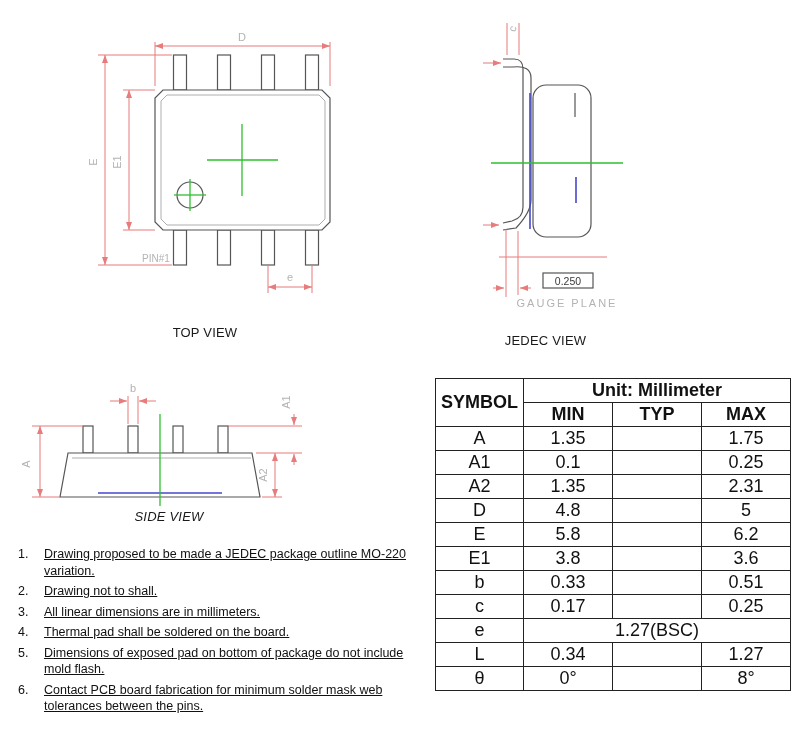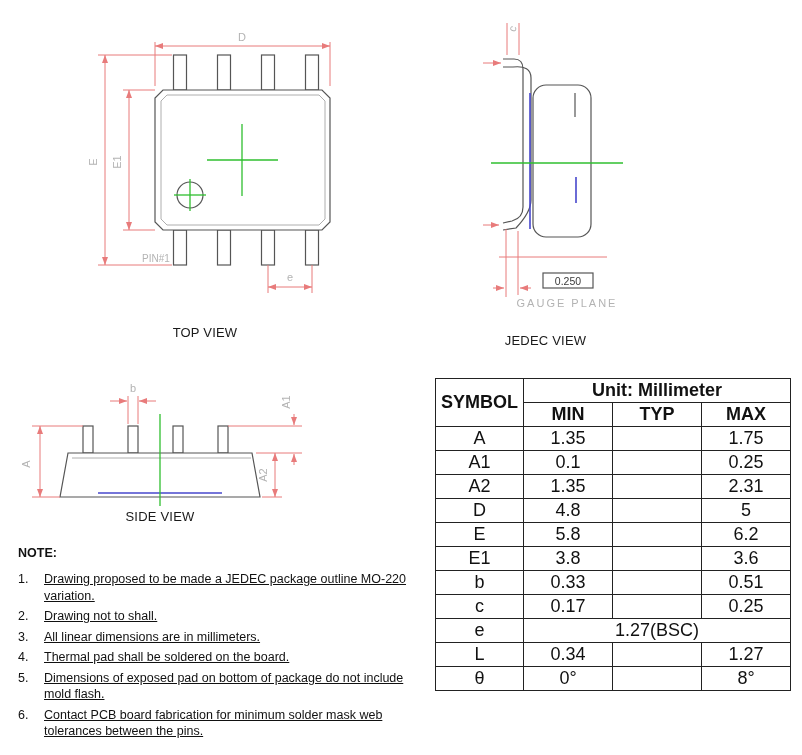--- a/index.html
+++ b/index.html
@@ -212,21 +212,21 @@
     <path class="dim" d="M30,48 V119" marker-start="url(#ar3)" marker-end="url(#ar3)"></path>
   </g>
   <text class="dim-label" transform="rotate(-90 20 86)" x="20" y="86" text-anchor="middle">A</text>
 
   <g>
     <path class="dim" d="M252,119 H272"></path>
     <path class="dim" d="M265,75 V119" marker-start="url(#ar3)" marker-end="url(#ar3)"></path>
   </g>
   <text class="dim-label" transform="rotate(-90 257 97)" x="257" y="97" text-anchor="middle">A2</text>
 </svg>
-<div class="view-title" style="left:95px; top:509px; width:130px;">SIDE VIEW</div>
+<div class="view-title" style="left:104px; top:509px; width:130px;font-style:italic;">SIDE VIEW</div>
 
 <table class="dims">
   <tbody>
     <tr>
       <th class="sym-col" rowspan="2">SYMBOL</th>
       <th class="val-col" colspan="3">Unit: Millimeter</th>
     </tr>
     <tr>
       <th class="val-col">MIN</th>
       <th class="val-col">TYP</th>
@@ -293,21 +293,20 @@
     <tr>
       <td>θ</td>
       <td>0°</td>
       <td></td>
       <td>8°</td>
     </tr>
   </tbody>
 </table>
 
 <div class="notes">
-  <div class="notes-title">NOTE:</div>
   <div class="note-item">
     <span class="note-num">1.</span>
     <span class="note-text">Drawing proposed to be made a JEDEC package outline MO-220 variation.</span>
   </div>
   <div class="note-item">
     <span class="note-num">2.</span>
     <span class="note-text">Drawing not to shall.</span>
   </div>
   <div class="note-item">
     <span class="note-num">3.</span>

